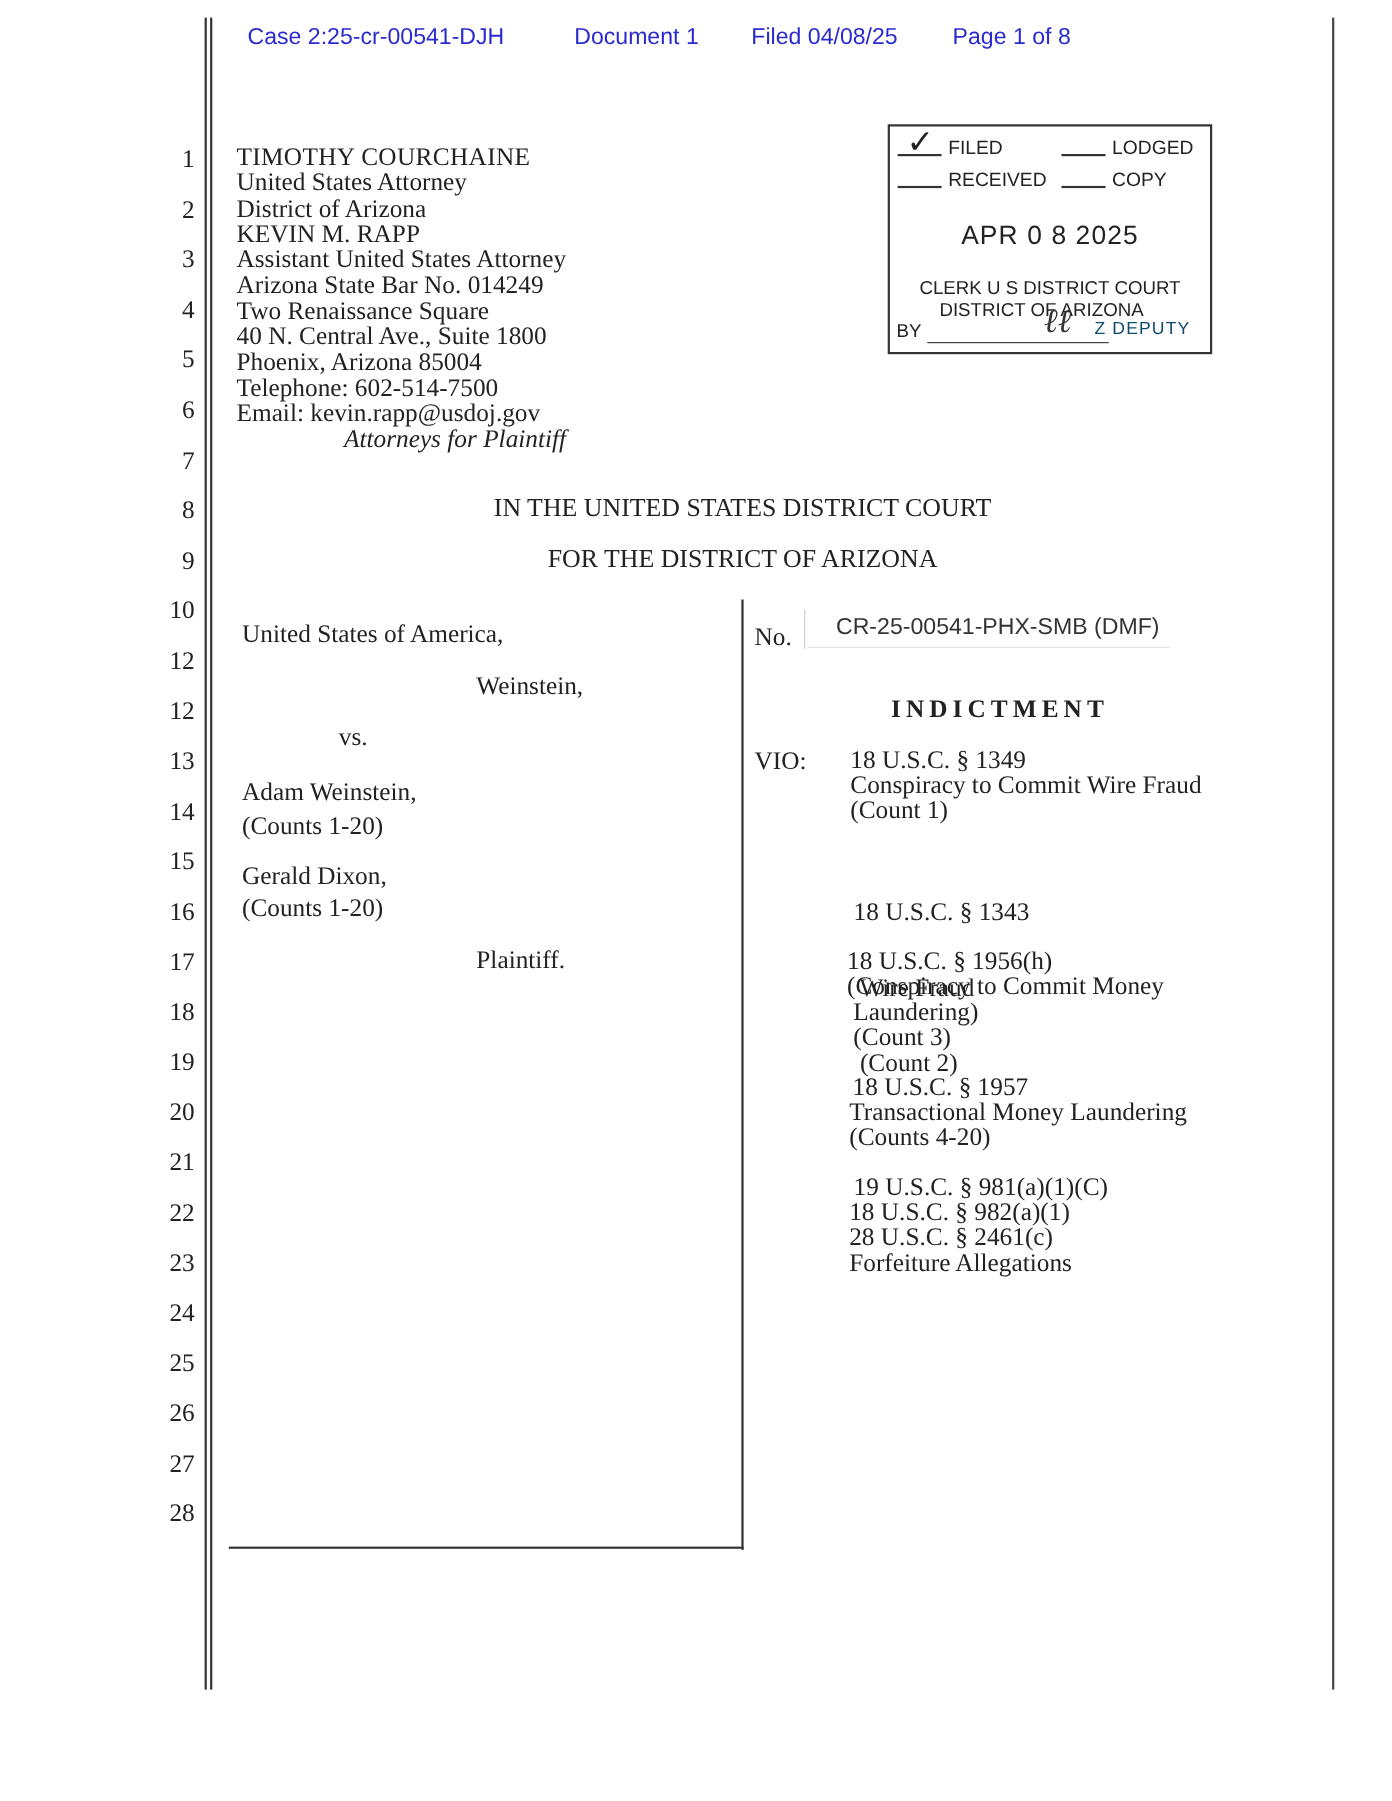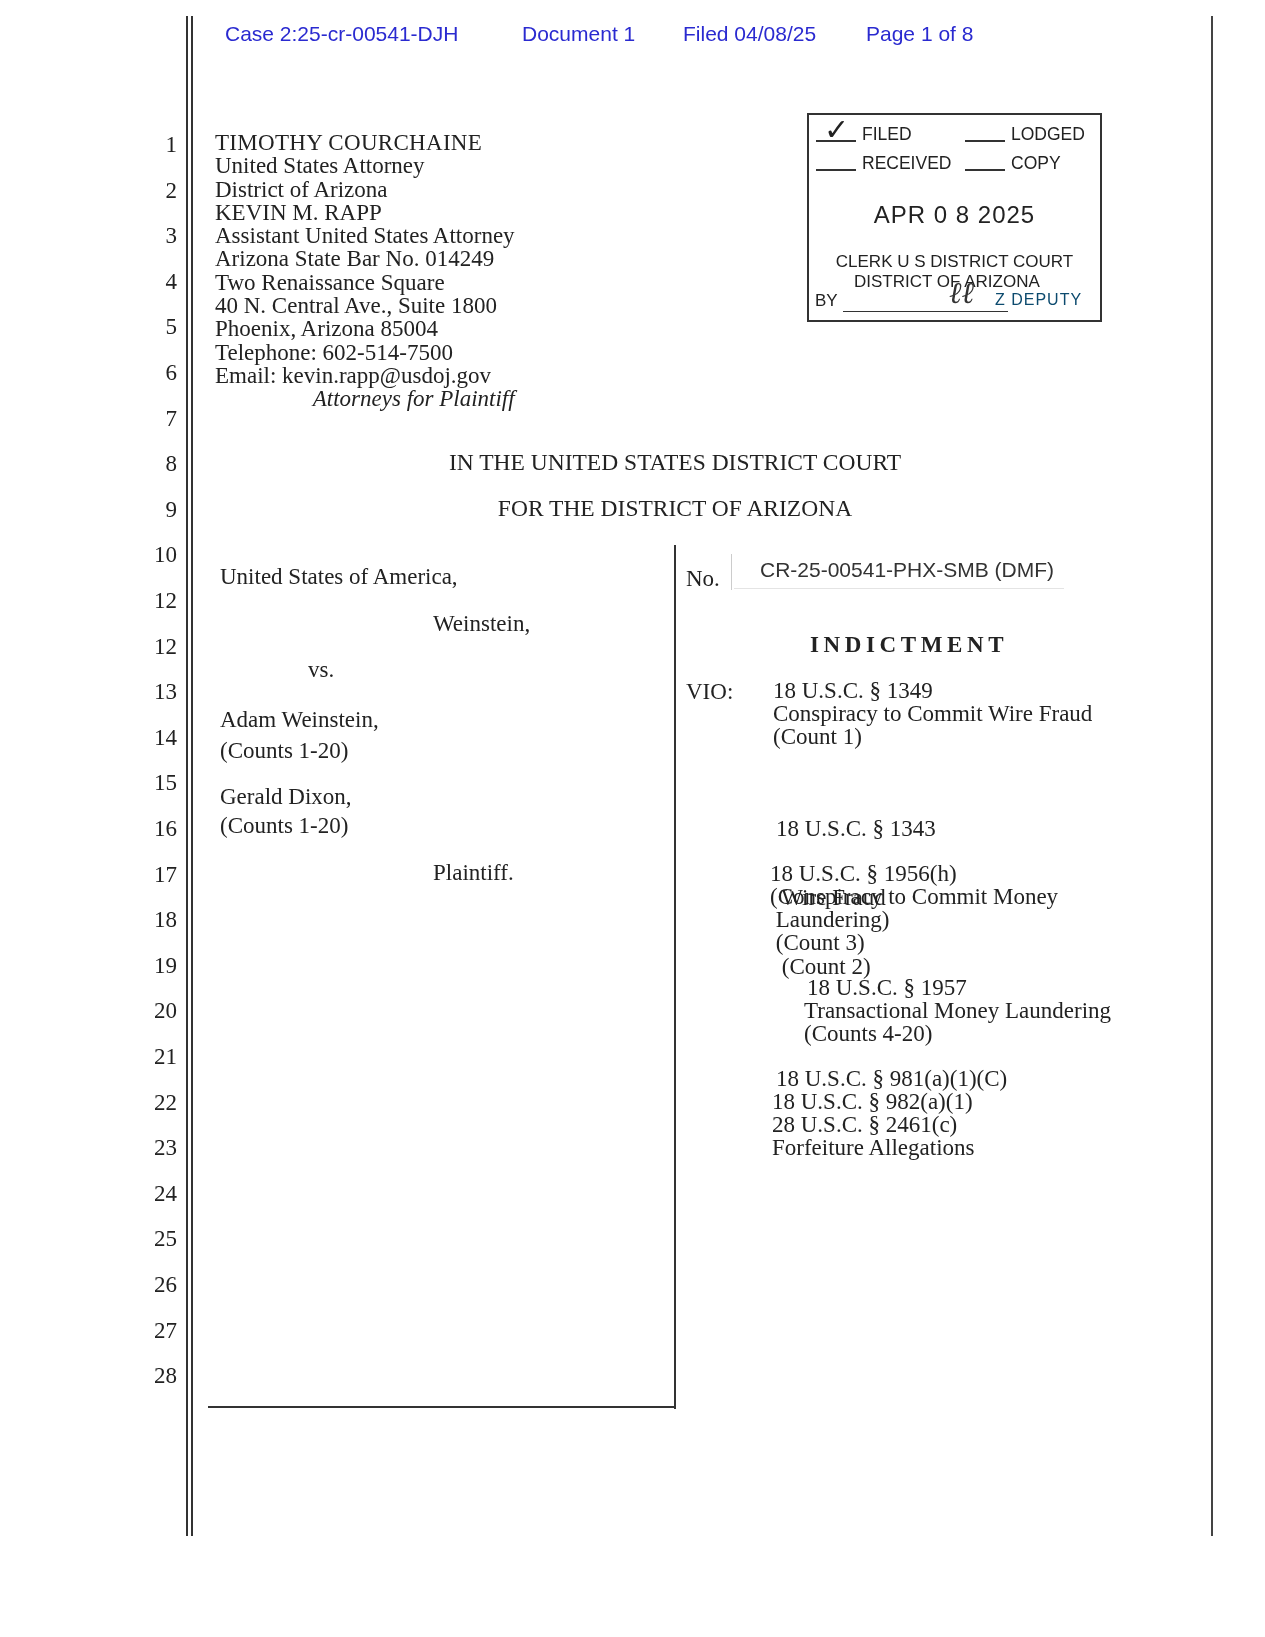--- a/index.html
+++ b/index.html
@@ -181,26 +181,26 @@
     <div style="white-space:pre"> (Count 2)</div>
   </div>
 
   <div class="charge serif" style="left:770px; top:862px">
     <div>18 U.S.C. § 1956(h)</div>
     <div>(Conspiracy to Commit Money</div>
     <div style="white-space:pre"> Laundering)</div>
     <div style="white-space:pre"> (Count 3)</div>
   </div>
 
-  <div class="charge serif" style="left:804px; top:976px">
+  <div class="charge serif" style="left:772px; top:976px">
     <div style="padding-left:3px">18 U.S.C. § 1957</div>
     <div>Transactional Money Laundering</div>
     <div>(Counts 4-20)</div>
   </div>
 
   <div class="charge serif" style="left:772px; top:1067px">
-    <div style="padding-left:4px">18 U.S.C. § 981(a)(1)(C)</div>
+    <div style="padding-left:4px">19 U.S.C. § 981(a)(1)(C)</div>
     <div>18 U.S.C. § 982(a)(1)</div>
     <div>28 U.S.C. § 2461(c)</div>
     <div>Forfeiture Allegations</div>
   </div>
 
 </div>
 
 </body></html>

